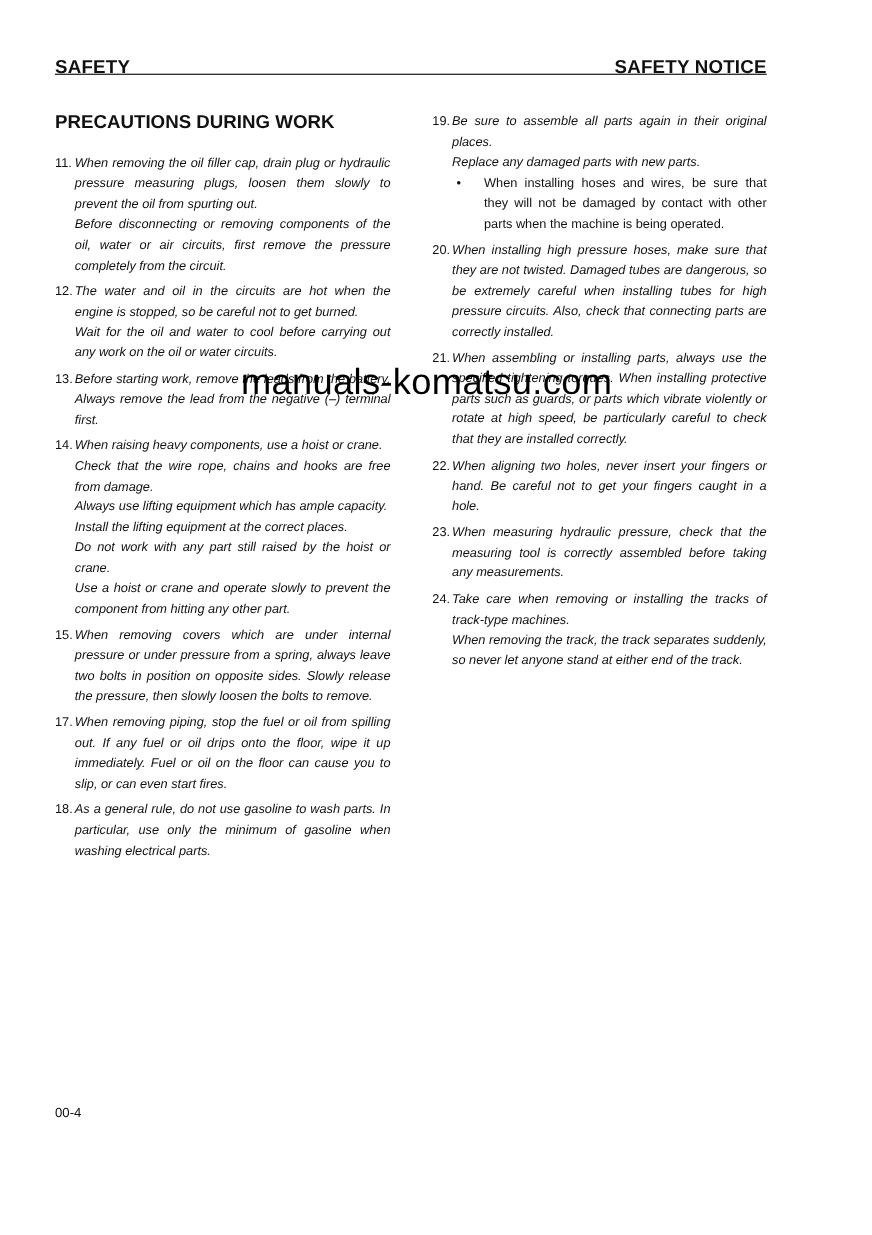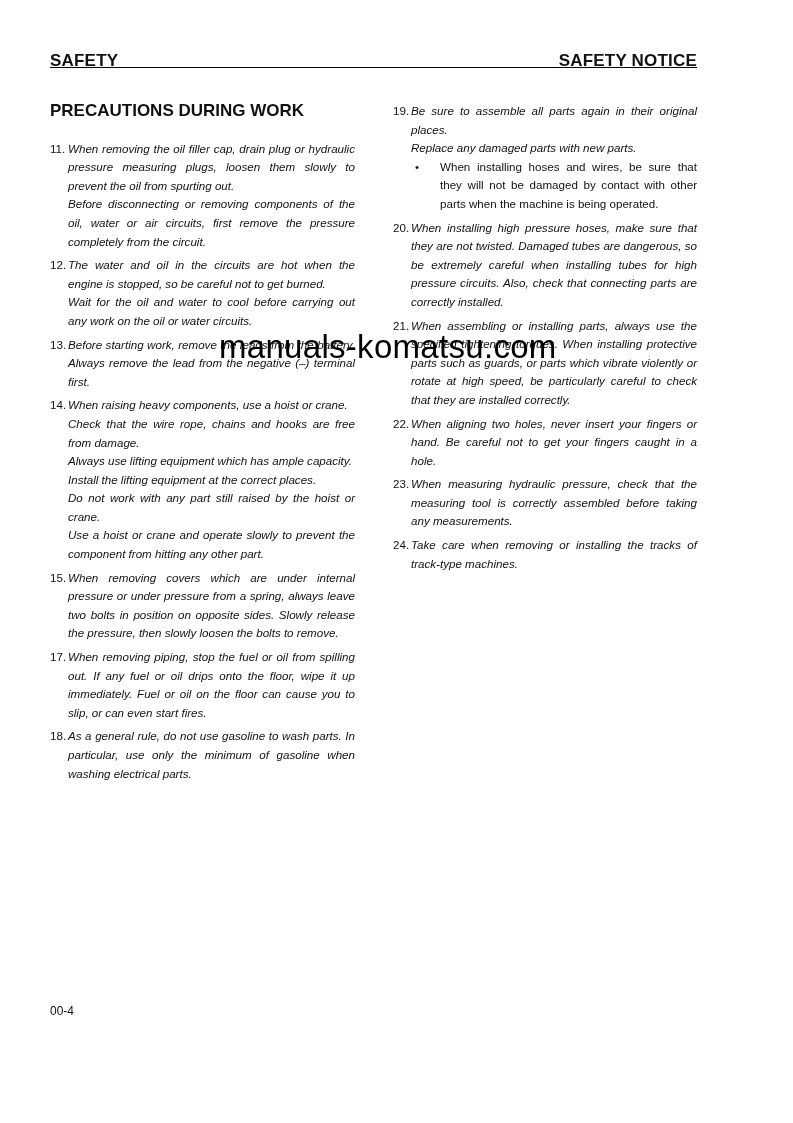--- a/index.html
+++ b/index.html
@@ -90,19 +90,20 @@
         <span class="num">22.</span>
         <p>When aligning two holes, never insert your fingers or hand. Be careful not to get your fingers caught in a hole.</p>
       </div>
       <div class="item">
         <span class="num">23.</span>
         <p>When measuring hydraulic pressure, check that the measuring tool is correctly assembled before taking any measurements.</p>
       </div>
       <div class="item">
         <span class="num">24.</span>
         <p>Take care when removing or installing the tracks of track-type machines.</p>
+        <p>When removing the track, the track separates suddenly, so never let anyone stand at either end of the track.</p>
       </div>
     </div>
 </div>
 
 <div class="watermark">manuals-komatsu.com</div>
 
 <div class="footer">00-4</div>
 
 </body></html>

